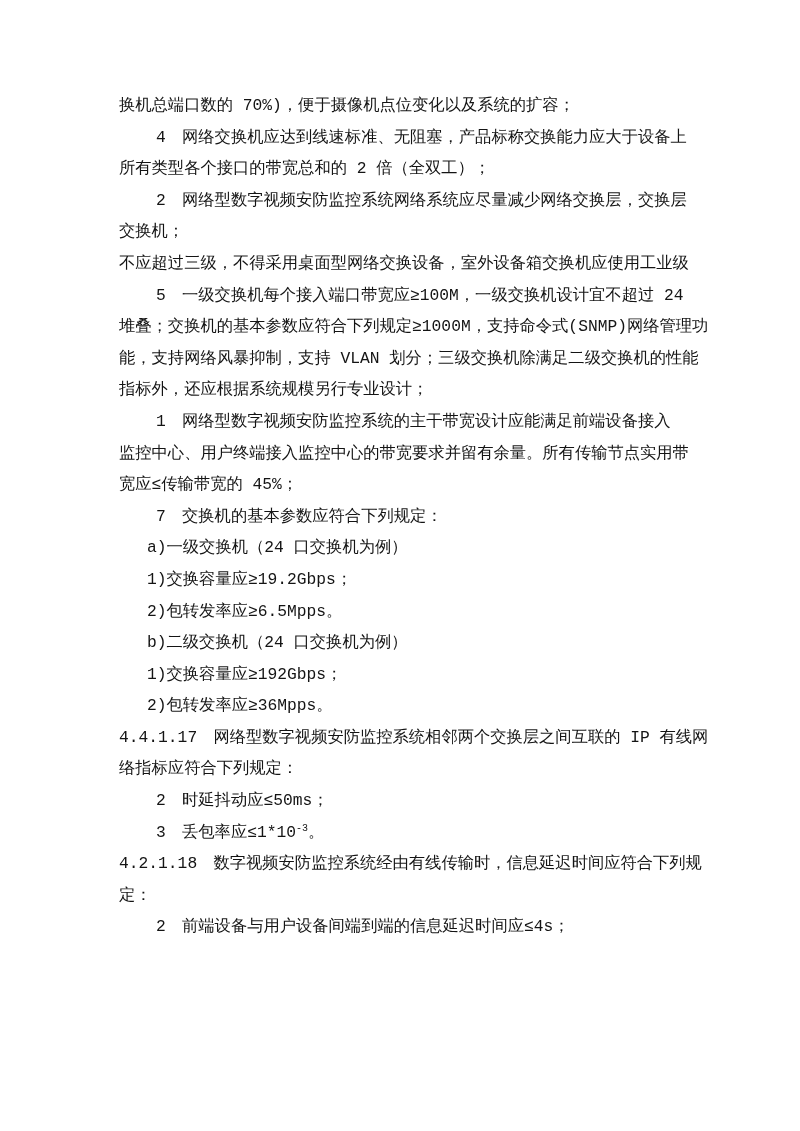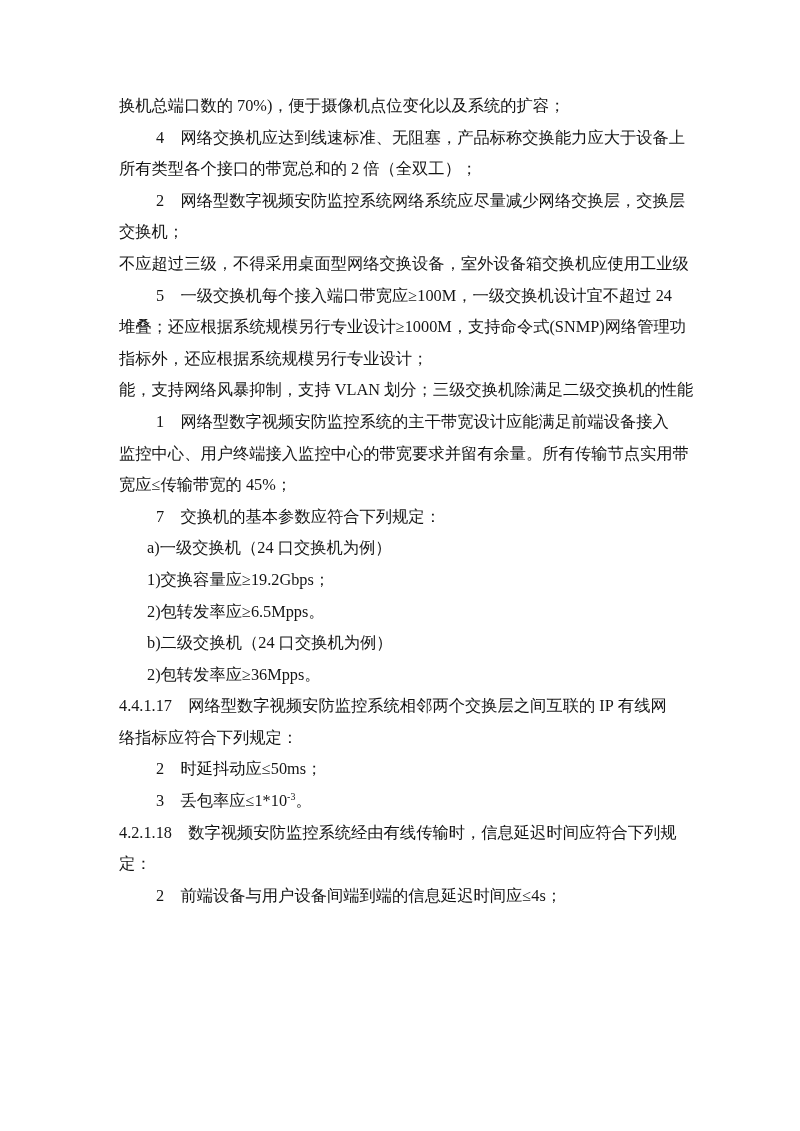--- a/index.html
+++ b/index.html
@@ -21,20 +21,21 @@
     top: 90px;
     width: 580px;
     color: #141414;
     font-size: 16.3px;
   }
   .line {
     height: 31.6px;
     line-height: 31.6px;
     white-space: pre;
     font-kerning: none;
+    font-family: Liberation Mono, monospace;
   }
   
   .ind-num { padding-left: 37px; }
   
   .ind-sub { padding-left: 28px; }
   sup {
     font-size: 10px;
     line-height: 0;
     vertical-align: 6px;
   }
@@ -44,31 +45,32 @@
 
 <div class="page">
   <div class="textblock">
     <div class="line">换机总端口数的 70%)，便于摄像机点位变化以及系统的扩容；</div>
     <div class="line ind-num">4　网络交换机应达到线速标准、无阻塞，产品标称交换能力应大于设备上</div>
     <div class="line">所有类型各个接口的带宽总和的 2 倍（全双工）；</div>
     <div class="line ind-num">2　网络型数字视频安防监控系统网络系统应尽量减少网络交换层，交换层</div>
     <div class="line">交换机；</div>
     <div class="line">不应超过三级，不得采用桌面型网络交换设备，室外设备箱交换机应使用工业级</div>
     <div class="line ind-num">5　一级交换机每个接入端口带宽应≥100M，一级交换机设计宜不超过 24</div>
-    <div class="line">堆叠；还应根据系统规模另行专业设计≥1000M，支持命令式(SNMP)网络管理功</div>
+    <div class="line">堆叠；交换机的基本参数应符合下列规定≥1000M，支持命令式(SNMP)网络管理功</div>
+    <div class="line">能，支持网络风暴抑制，支持 VLAN 划分；三级交换机除满足二级交换机的性能</div>
     <div class="line">指标外，还应根据系统规模另行专业设计；</div>
-    <div class="line">能，支持网络风暴抑制，支持 VLAN 划分；三级交换机除满足二级交换机的性能</div>
     <div class="line ind-num">1　网络型数字视频安防监控系统的主干带宽设计应能满足前端设备接入</div>
     <div class="line">监控中心、用户终端接入监控中心的带宽要求并留有余量。所有传输节点实用带</div>
     <div class="line">宽应≤传输带宽的 45%；</div>
     <div class="line ind-num">7　交换机的基本参数应符合下列规定：</div>
     <div class="line ind-sub">a)一级交换机（24 口交换机为例）</div>
     <div class="line ind-sub">1)交换容量应≥19.2Gbps；</div>
     <div class="line ind-sub">2)包转发率应≥6.5Mpps。</div>
     <div class="line ind-sub">b)二级交换机（24 口交换机为例）</div>
+    <div class="line ind-sub">1)交换容量应≥192Gbps；</div>
     <div class="line ind-sub">2)包转发率应≥36Mpps。</div>
     <div class="line">4.4.1.17　网络型数字视频安防监控系统相邻两个交换层之间互联的 IP 有线网</div>
     <div class="line">络指标应符合下列规定：</div>
     <div class="line ind-num">2　时延抖动应≤50ms；</div>
     <div class="line ind-num"><span>3　丢包率应≤1*10</span><sup>-3</sup><span>。</span></div>
     <div class="line">4.2.1.18　数字视频安防监控系统经由有线传输时，信息延迟时间应符合下列规</div>
     <div class="line">定：</div>
     <div class="line ind-num">2　前端设备与用户设备间端到端的信息延迟时间应≤4s；</div>
   </div>
 </div>

